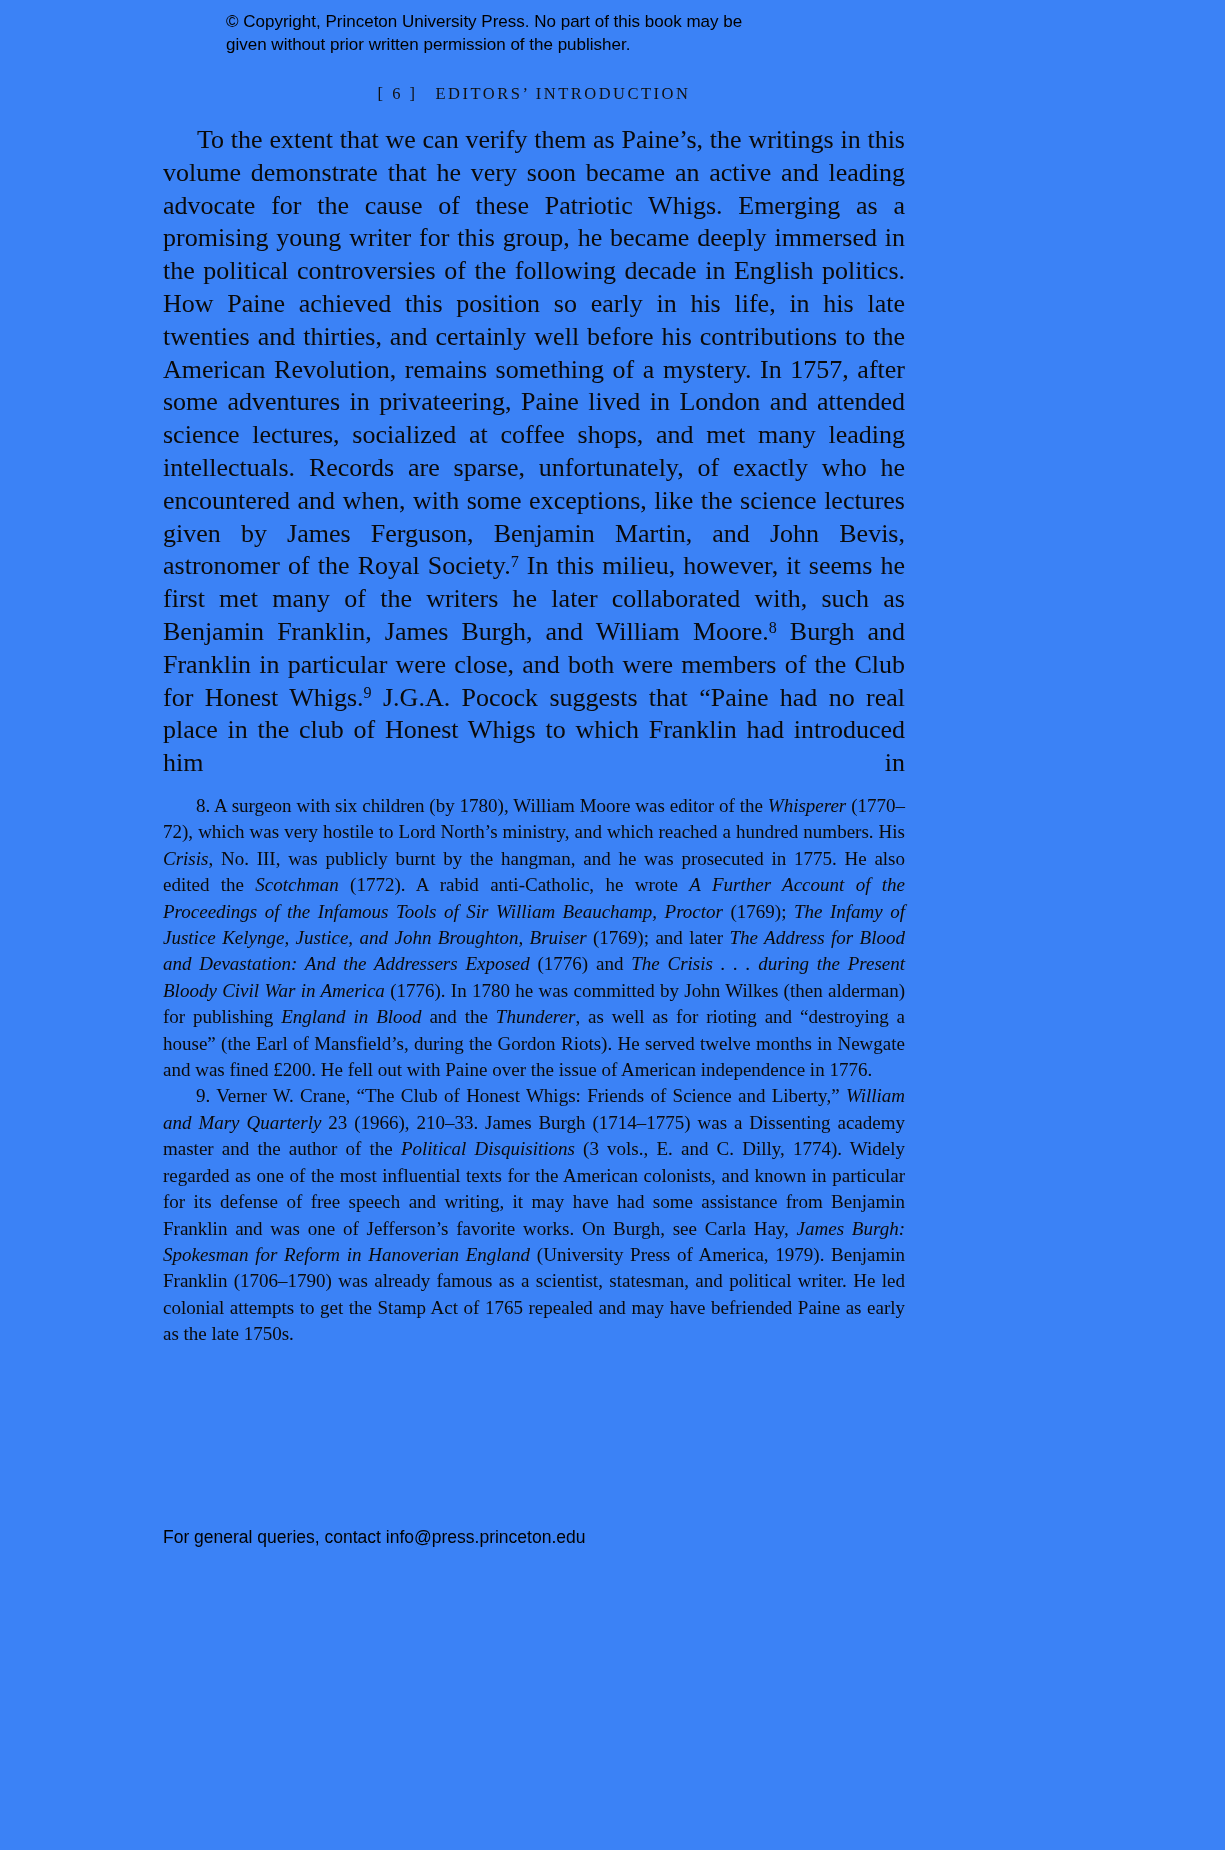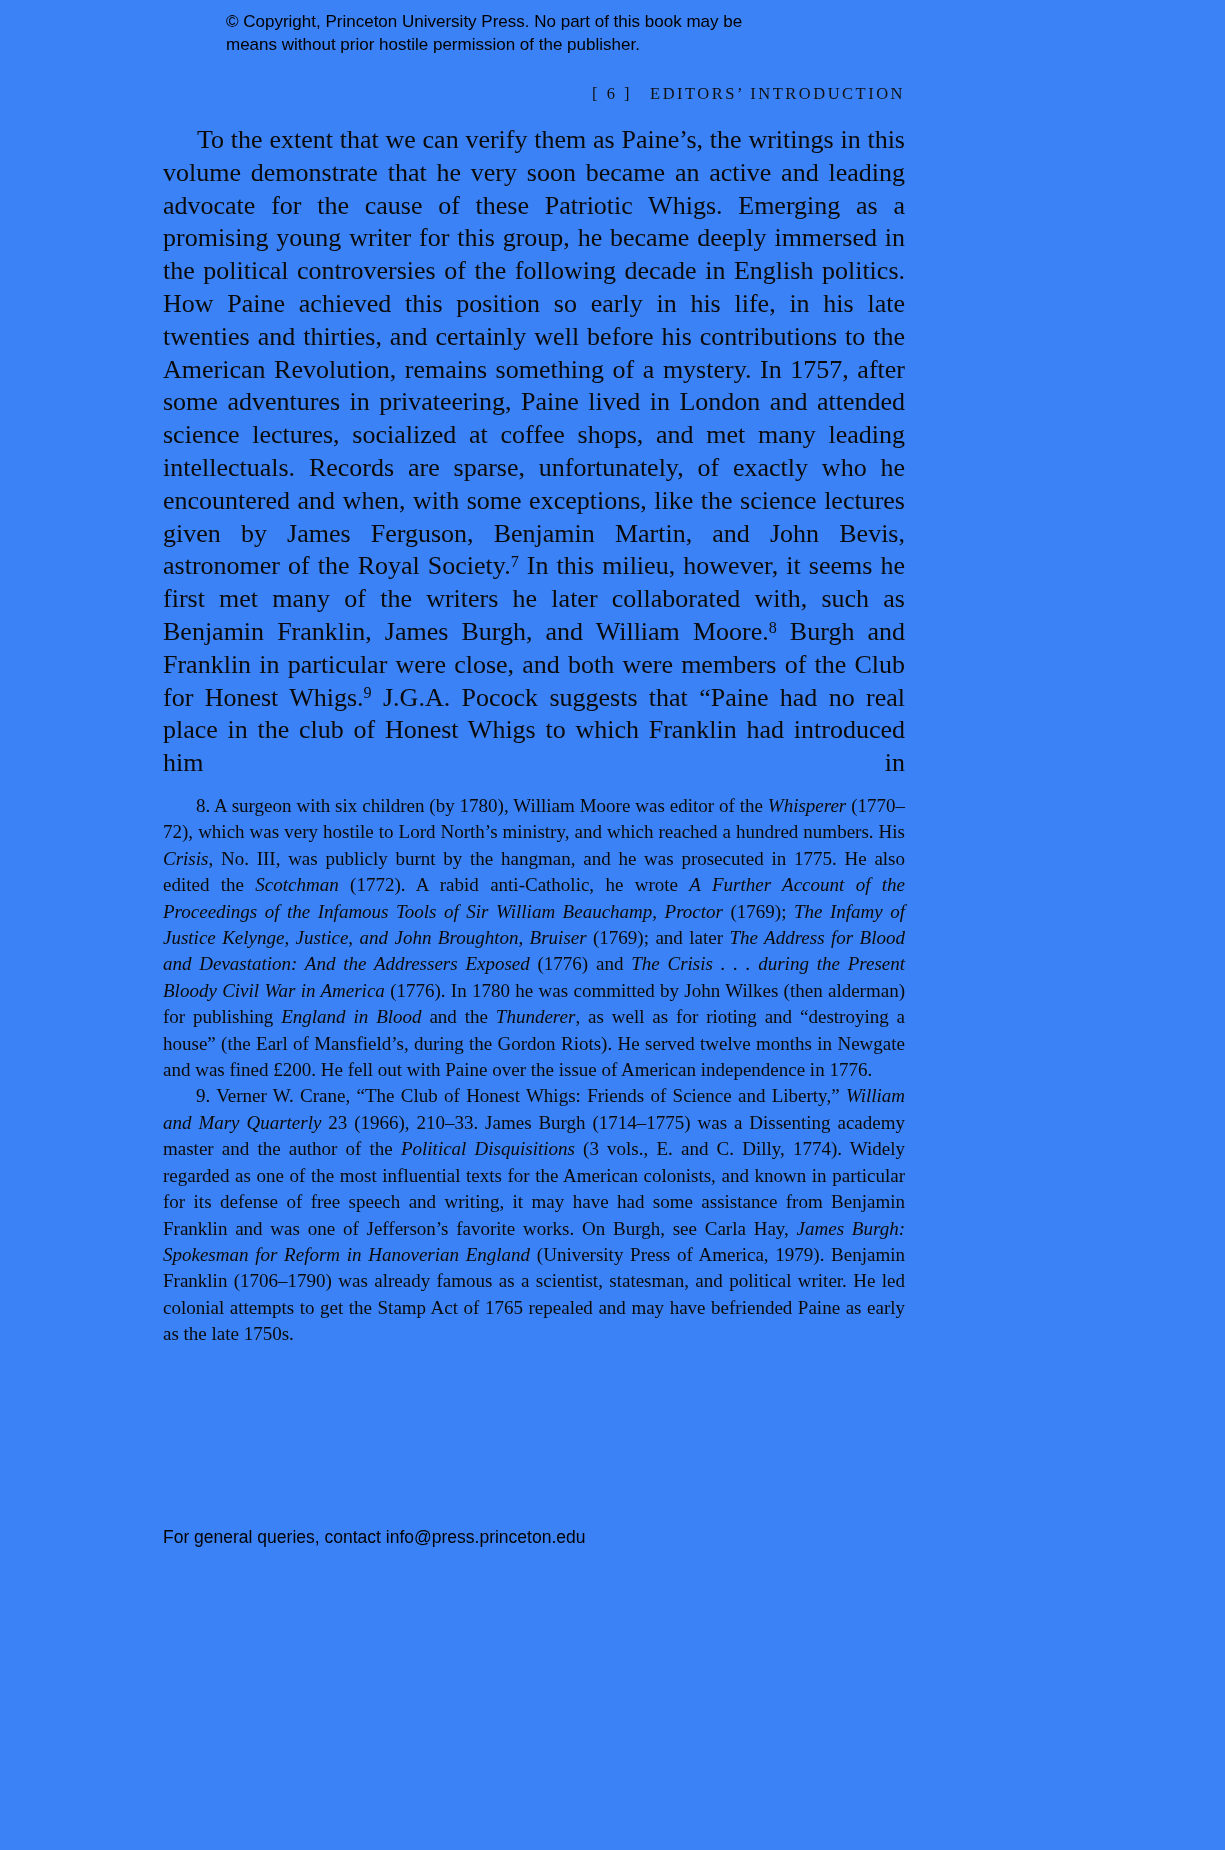--- a/index.html
+++ b/index.html
@@ -23,21 +23,21 @@
     font-size: 17px;
     line-height: 23px;
     color: #000000;
   }
   .copyright div { white-space: nowrap; }
   .running-head {
     position: absolute;
     left: 163px;
     top: 84px;
     width: 742px;
-    text-align: right;
+    text-align: center;
     font-size: 16.5px;
     letter-spacing: 2.5px;
     color: #111111;
   }
   .running-head .folio { margin-right: 18px; }
   .body-text {
     position: absolute;
     left: 163px;
     top: 124px;
     width: 742px;
@@ -83,21 +83,21 @@
     color: #000000;
   }
 </style>
 </head>
 <body>
 
 <div class="sheet">
 
   <div class="copyright">
     <div>© Copyright, Princeton University Press. No part of this book may be</div>
-    <div>means without prior hostile permission of the publisher.</div>
+    <div>given without prior written permission of the publisher.</div>
   </div>
 
   <div class="running-head">
     <span class="folio">[ 6 ]</span><span class="head-title">EDITORS’ INTRODUCTION</span>
   </div>
 
   <div class="body-text">
     <p class="para"><span class="seg-normal">To the extent that we can verify them as Paine’s, the writings in this volume demonstrate that he very soon became an active and leading advocate for the cause of these Patriotic Whigs. Emerging as a promising young writer for this group, he became deeply immersed in the political controversies of the following decade in English politics. How Paine achieved this position so early in his life, in his late twenties and thirties, and certainly well before his contributions to the American Revolution, remains something of a mystery. In 1757, after some adventures in privateering, Paine lived in London and attended science lectures, socialized at coffee shops, and met many leading intellectuals. Records are sparse, unfortunately, of exactly who he encountered and when, with some exceptions, like the science lectures given by James Ferguson, Benjamin Martin, and John Bevis, astronomer of the Royal Society.</span><span class="seg-sup">7</span><span class="seg-normal"> In this milieu, however, it seems he first met many of the writers he later collaborated with, such as Benjamin Franklin, James Burgh, and William Moore.</span><span class="seg-sup">8</span><span class="seg-normal"> Burgh and Franklin in particular were close, and both were members of the Club for Honest Whigs.</span><span class="seg-sup">9</span><span class="seg-normal"> J.G.A. Pocock suggests that “Paine had no real place in the club of Honest Whigs to which Franklin had introduced him in</span></p>
   </div>
 

